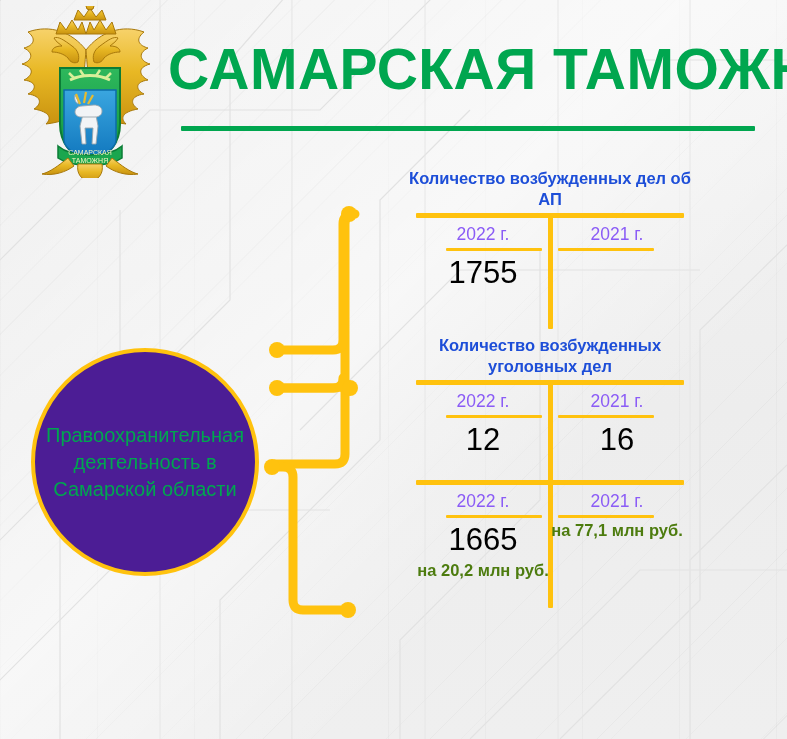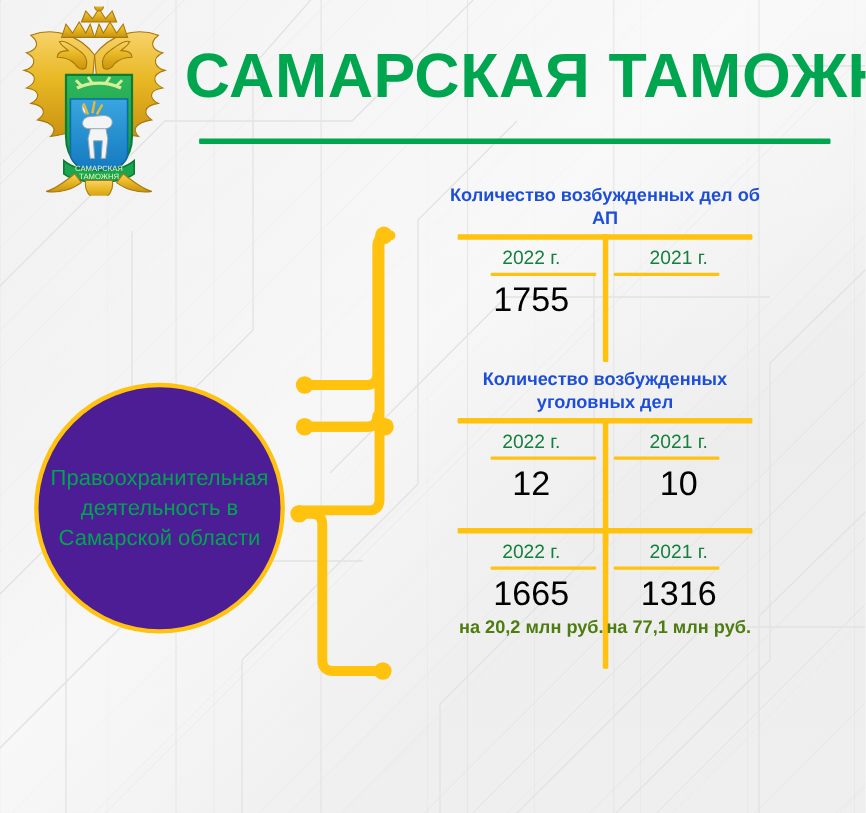--- a/index.html
+++ b/index.html
@@ -141,21 +141,21 @@
   }
   .stat-col {
     width: 134px;
     box-sizing: border-box;
     text-align: center;
   }
   .year {
     font-size: 17.5px;
     line-height: 20px;
     font-weight: 400;
-    color: #15803d;
+    color: #8b5cf6;
     padding: 6px 0 4px 0;
   }
   .year-rule {
     height: 3px;
     background: #ffc20e;
     width: 96px;
     margin: 0 auto;
     border-radius: 1px;
   }
   .value {
@@ -325,41 +325,40 @@
       <div class="col-divider" style="top:0; height:116px;"></div>
       <div class="stat-cols">
         <div class="stat-col col-left">
           <div class="year">2022 г.</div>
           <div class="year-rule"></div>
           <div class="value">12</div>
         </div>
         <div class="stat-col col-right">
           <div class="year">2021 г.</div>
           <div class="year-rule"></div>
-          <div class="value">10</div>
+          <div class="value">16</div>
         </div>
       </div>
     </div>
   </div>
 
   <div class="stat-block" style="left:405px; top:480px;">
     <div class="stat-table">
       <div class="rule-top"></div>
       <div class="col-divider" style="top:0; height:128px;"></div>
       <div class="stat-cols">
         <div class="stat-col col-left">
           <div class="year">2022 г.</div>
           <div class="year-rule"></div>
           <div class="value">1665</div>
           <div class="subvalue">на 20,2 млн руб.</div>
         </div>
         <div class="stat-col col-right">
           <div class="year">2021 г.</div>
           <div class="year-rule"></div>
-          <div class="value">1316</div>
           <div class="subvalue">на 77,1 млн руб.</div>
         </div>
       </div>
     </div>
   </div>
 
   <div class="circle">
     <div class="circle-label">Правоохранительная деятельность в Самарской области</div>
   </div>
 

